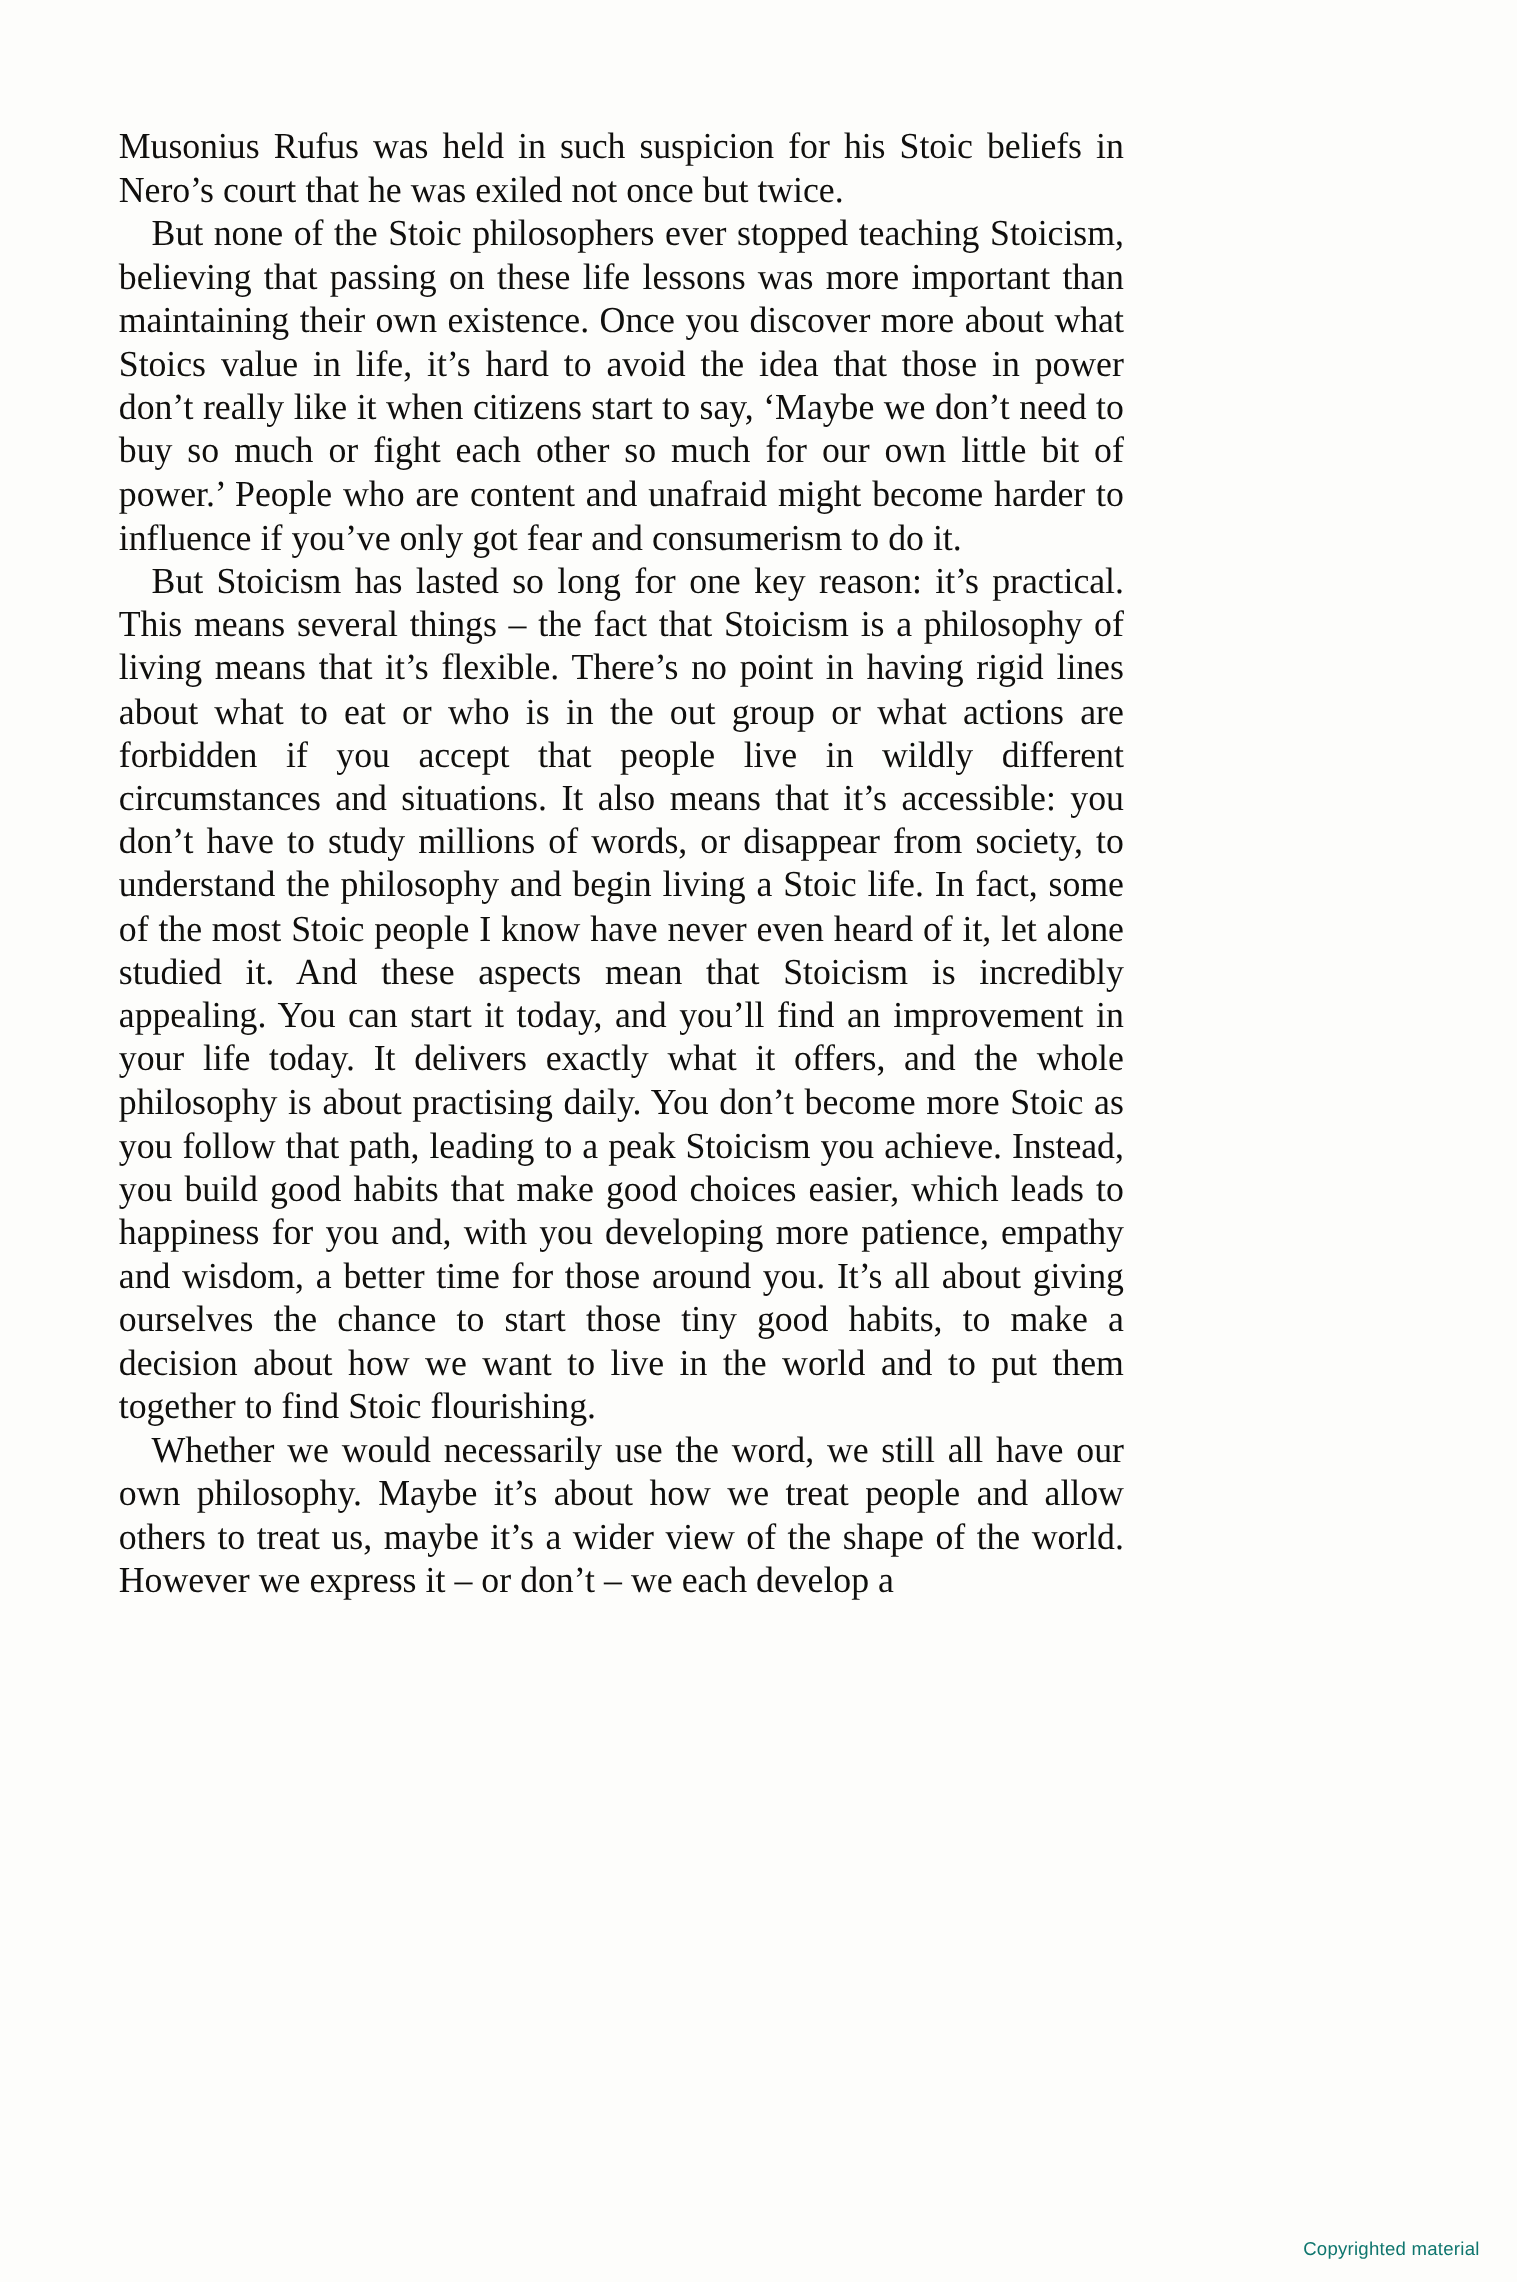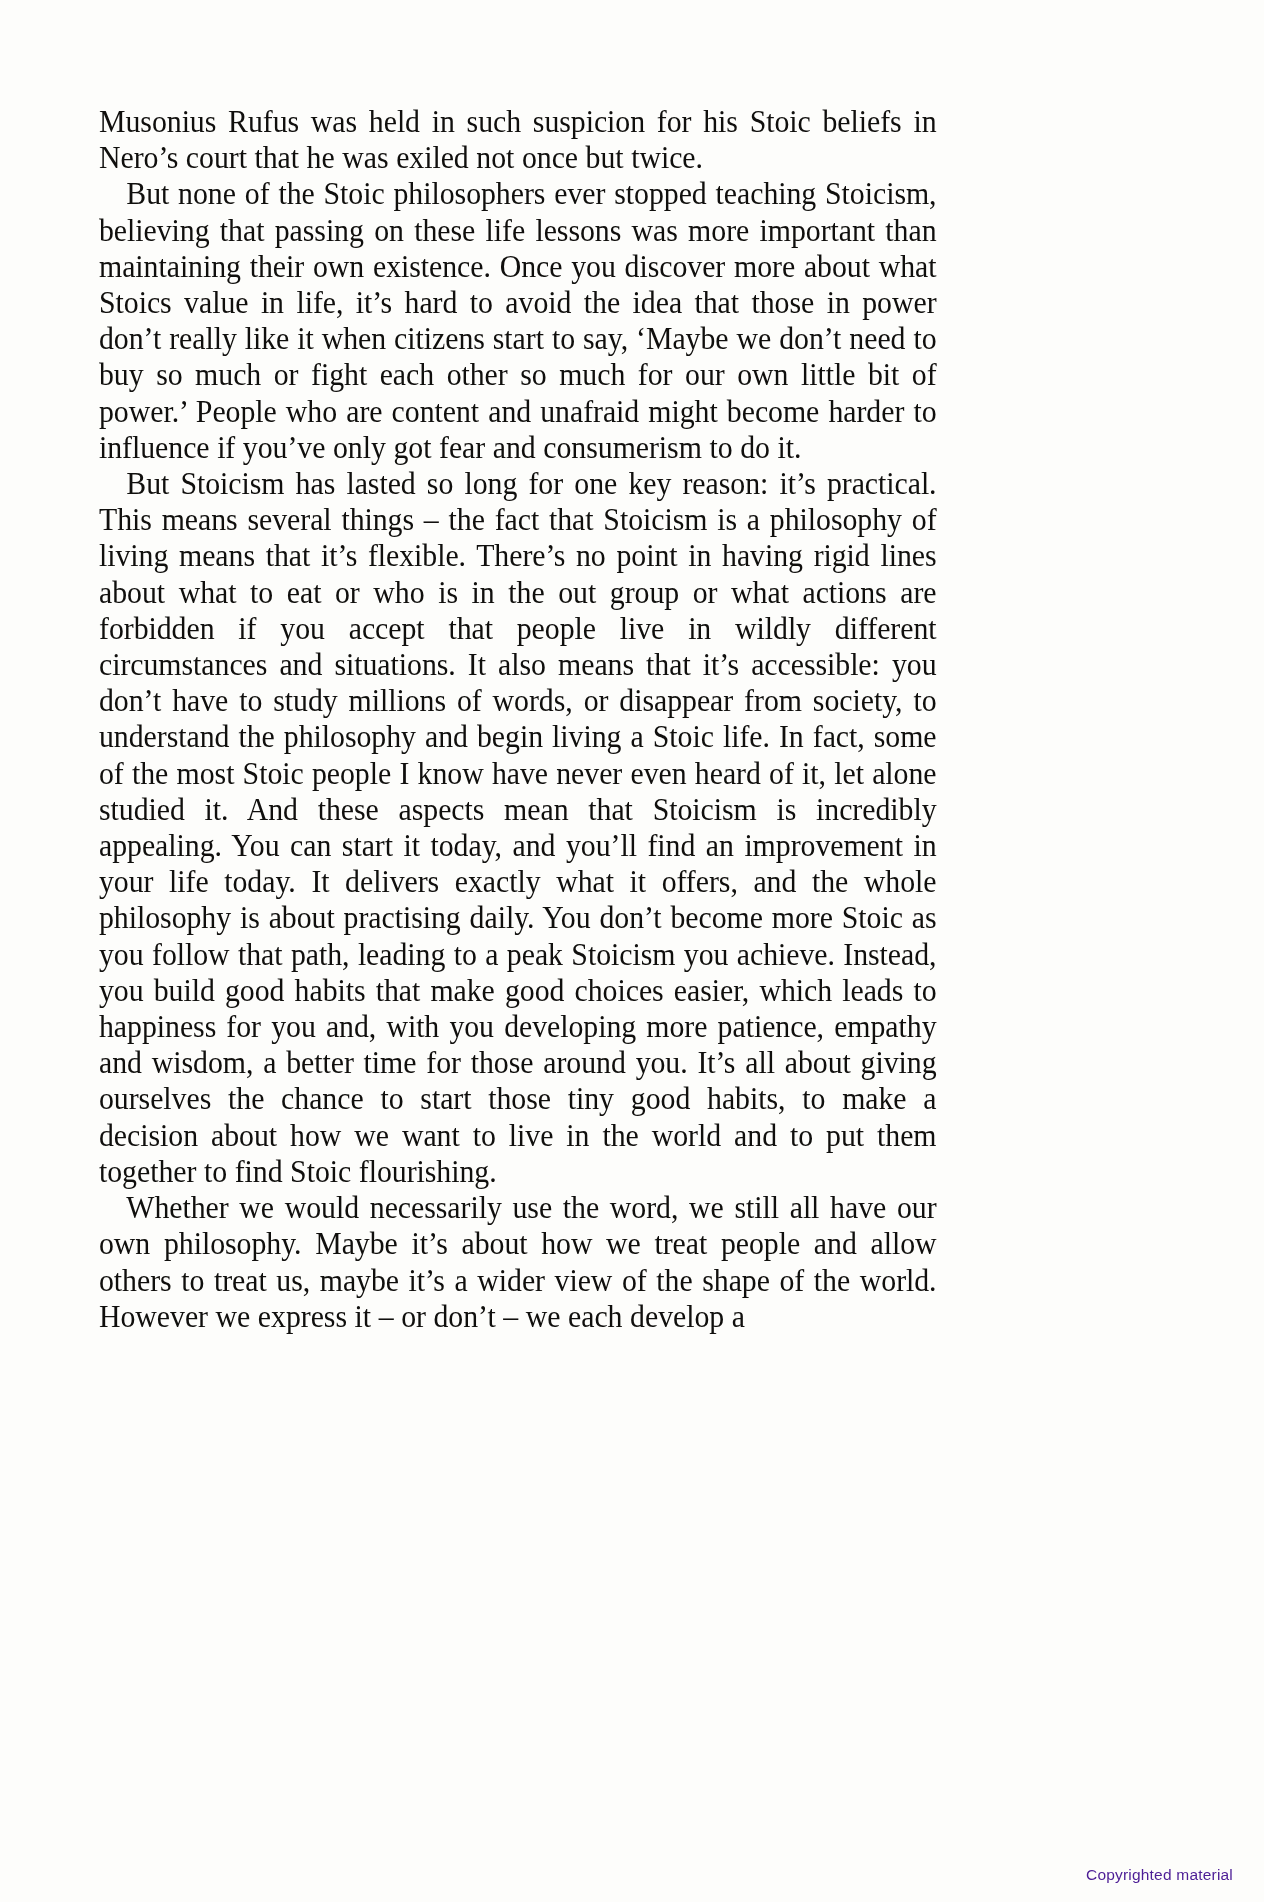--- a/index.html
+++ b/index.html
@@ -56,21 +56,21 @@
   
   p.body-par { hyphens: none; }
 
   .copyright-note {
     position: absolute;
     right: 31px;
     bottom: 18px;
     font-family: "Liberation Sans", "DejaVu Sans", sans-serif;
     font-size: 15.5px;
     line-height: 18px;
-    color: #4c1d95;
+    color: #0f766e;
     letter-spacing: 0.2px;
     white-space: nowrap;
   }
 </style>
 </head>
 <body>
 
 <div class="page">
 
   <div class="text-column">

